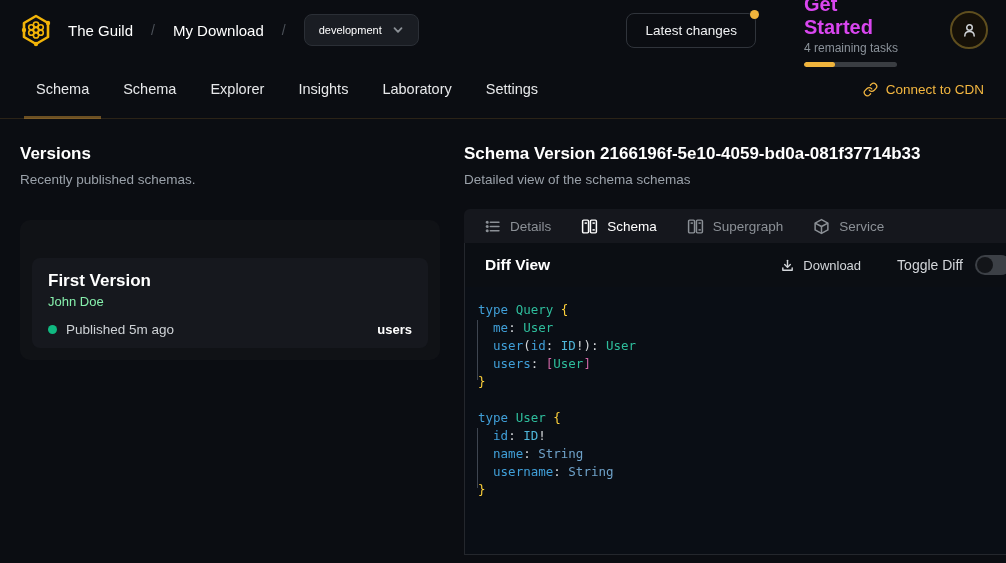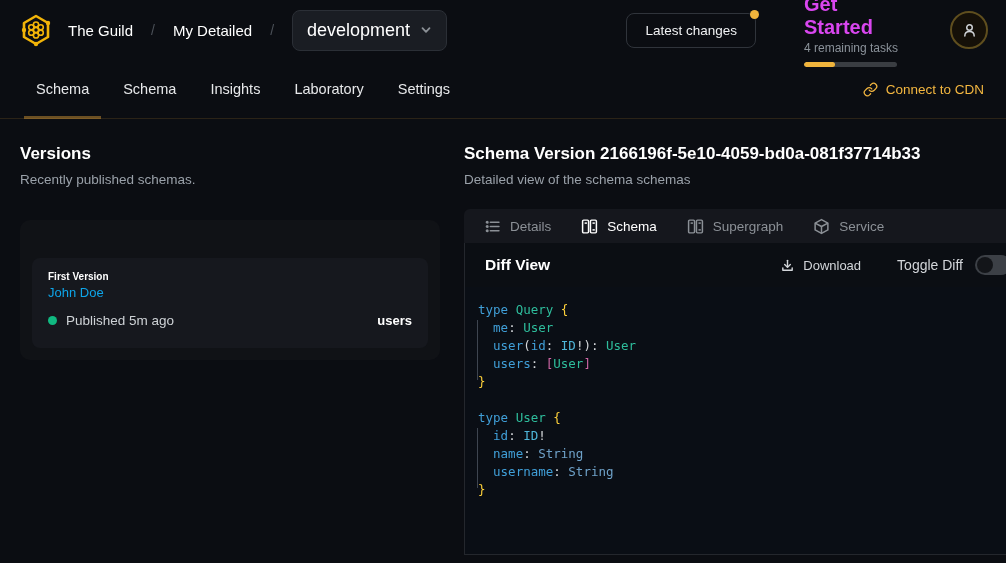--- a/index.html
+++ b/index.html
@@ -6,21 +6,21 @@
   html,body { background:#0b0d12; }
   body { font-family:"Liberation Sans", sans-serif; -webkit-font-smoothing:antialiased; }
   #app { position:relative; width:1006px; height:563px; background:#0b0d12; overflow:hidden; color:#fff; }
 
   
   header { position:absolute; top:0; left:0; right:0; height:60px; display:flex; align-items:center; justify-content:space-between; padding:0 18px; }
   .hleft { display:flex; align-items:center; }
   .logo { width:36px; height:36px; margin-right:14px; display:flex; align-items:center; justify-content:center; }
   .crumb { font-size:15px; font-weight:500; color:#fff; }
   .crumb-sep { color:#4c5158; font-size:14px; margin:0 18px; }
-  .target-btn { display:flex; align-items:center; gap:10px; background:#1a1d23; border:1px solid #2b2f36; border-radius:8px; padding:9px 14px; color:#fff; font-size:18px; cursor:pointer; }
+  .target-btn { display:flex; align-items:center; gap:10px; background:#1a1d23; border:1px solid #2b2f36; border-radius:8px; padding:9px 14px; color:#fff; font-size:11px; cursor:pointer; }
   .target-btn svg { stroke:#8b9096; }
 
   .hright { display:flex; align-items:center; gap:48px; }
   .latest-btn { position:relative; background:transparent; border:1px solid #30343b; border-radius:8px; padding:9px 18px; color:#f1f2f4; font-size:13.5px; cursor:pointer; }
   .latest-dot { position:absolute; top:-4px; right:-4px; width:9px; height:9px; border-radius:50%; background:#f0b43c; }
   .get-started { width:98px; }
   .gs-title { font-size:20px; font-weight:600; color:#d946ef; }
   .gs-sub { font-size:12px; color:#8b929a; margin-top:2px; }
   .gs-bar { margin-top:7px; height:5px; width:93px; background:#3a3d42; border-radius:3px; overflow:hidden; }
   .gs-fill { height:100%; background:#f0b43c; border-radius:3px; }
@@ -37,22 +37,22 @@
   .cdn-link { display:flex; align-items:center; gap:8px; color:#f4b740; font-size:13.5px; cursor:pointer; }
 
   
   main { position:absolute; top:119px; left:0; right:0; bottom:0; }
   .left-col { position:absolute; left:20px; top:0; width:420px; }
   .panel-title { margin-top:25px; font-size:17px; font-weight:700; color:#fff; }
   .panel-sub { margin-top:8px; font-size:13.5px; color:#9aa1a9; }
 
   .versions-card { margin-top:33px; height:140px; background:#101216; border-radius:10px; padding:38px 12px 0; }
   .version-item { height:90px; background:#16181e; border-radius:8px; padding:13px 16px; cursor:pointer; }
-  .vi-name { font-size:10px; font-weight:600; color:#fff; }
-  .vi-author { font-size:13px; color:#0ea5e9; margin-top:3px; }
+  .vi-name { font-size:17px; font-weight:600; color:#fff; }
+  .vi-author { font-size:13px; color:#86efac; margin-top:3px; }
   .vi-meta { display:flex; align-items:center; margin-top:13px; }
   .vi-dot { width:9px; height:9px; border-radius:50%; margin-right:9px; }
   .vi-status { font-size:13.5px; color:#ced2d6; }
   .vi-spacer { flex:1; }
   .vi-service { font-size:13px; font-weight:700; color:#fff; }
 
   .right-col { position:absolute; left:464px; top:0; width:568px; }
   .dtab-strip { margin-top:22px; height:34px; background:#15171d; border-radius:6px 6px 0 0; display:flex; align-items:center; padding:0 20px; gap:30px; }
   .dtab { display:flex; align-items:center; gap:9px; font-size:13.5px; color:#8b9096; cursor:pointer; }
   .dtab svg { stroke:currentColor; }
@@ -94,21 +94,21 @@
             <circle cx="13.3" cy="20.7" r="2.6"></circle>
             <circle cx="13.3" cy="15.3" r="2.6"></circle>
           </g>
           <circle cx="6" cy="18" r="2.2" fill="#f2b408"></circle>
           <circle cx="18" cy="32" r="2.2" fill="#f2b408"></circle>
           <circle cx="30" cy="11" r="2.2" fill="#f2b408"></circle>
         </svg>
       </div>
       <span class="crumb">The Guild</span>
       <span class="crumb-sep">/</span>
-      <span class="crumb">My Detailed</span>
+      <span class="crumb">My Download</span>
       <span class="crumb-sep">/</span>
       <button class="target-btn">
         <span>development</span>
         <svg width="12" height="12" viewBox="0 0 12 12" fill="none" stroke-width="1.8" stroke-linecap="round" stroke-linejoin="round">
             <polyline points="2.5,4.2 6,7.8 9.5,4.2"></polyline>
           </svg>
       </button>
     </div>
     <div class="hright">
       <button class="latest-btn">
@@ -133,20 +133,23 @@
 
   <nav class="main-nav">
     <div id="nav-tabs">
         <a class="nav-tab semi">
           <span>Schema</span>
         </a>
         <a class="nav-tab">
           <span>Schema</span>
         </a>
         <a class="nav-tab">
+          <span>Explorer</span>
+        </a>
+        <a class="nav-tab">
           <span>Insights</span>
         </a>
         <a class="nav-tab">
           <span>Laboratory</span>
         </a>
         <a class="nav-tab">
           <span>Settings</span>
         </a>
       </div>
     <a class="cdn-link">

